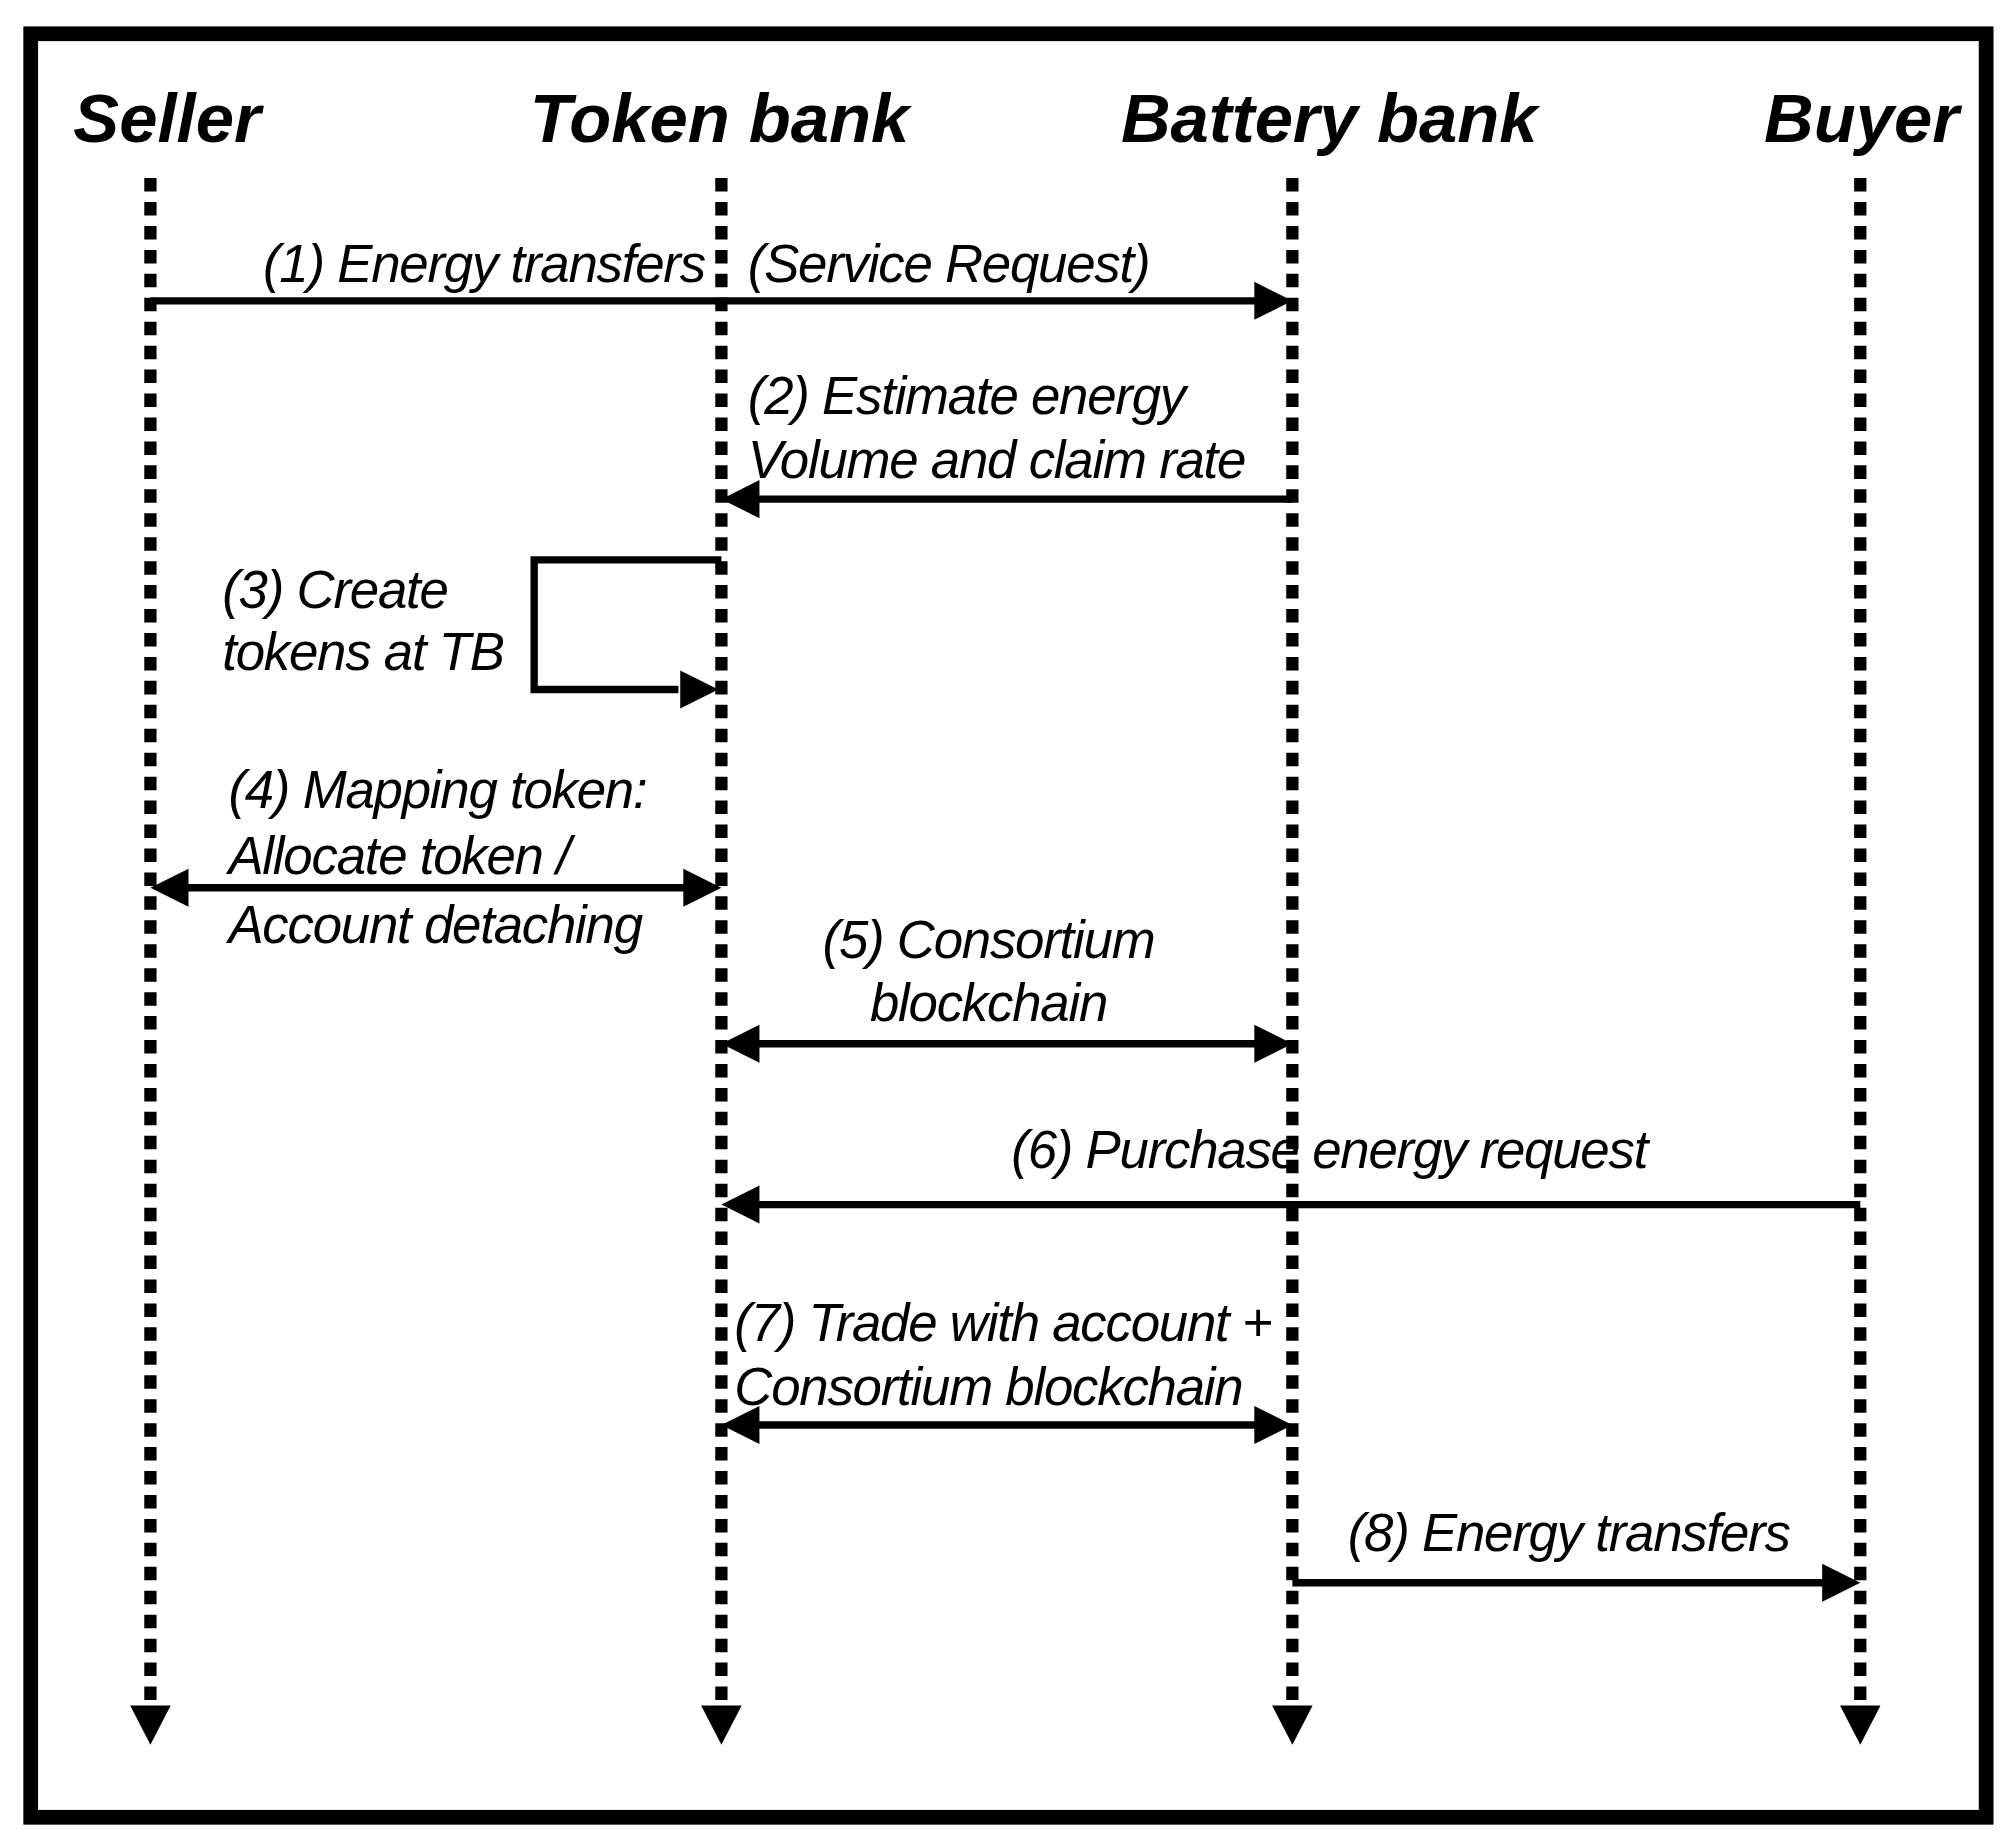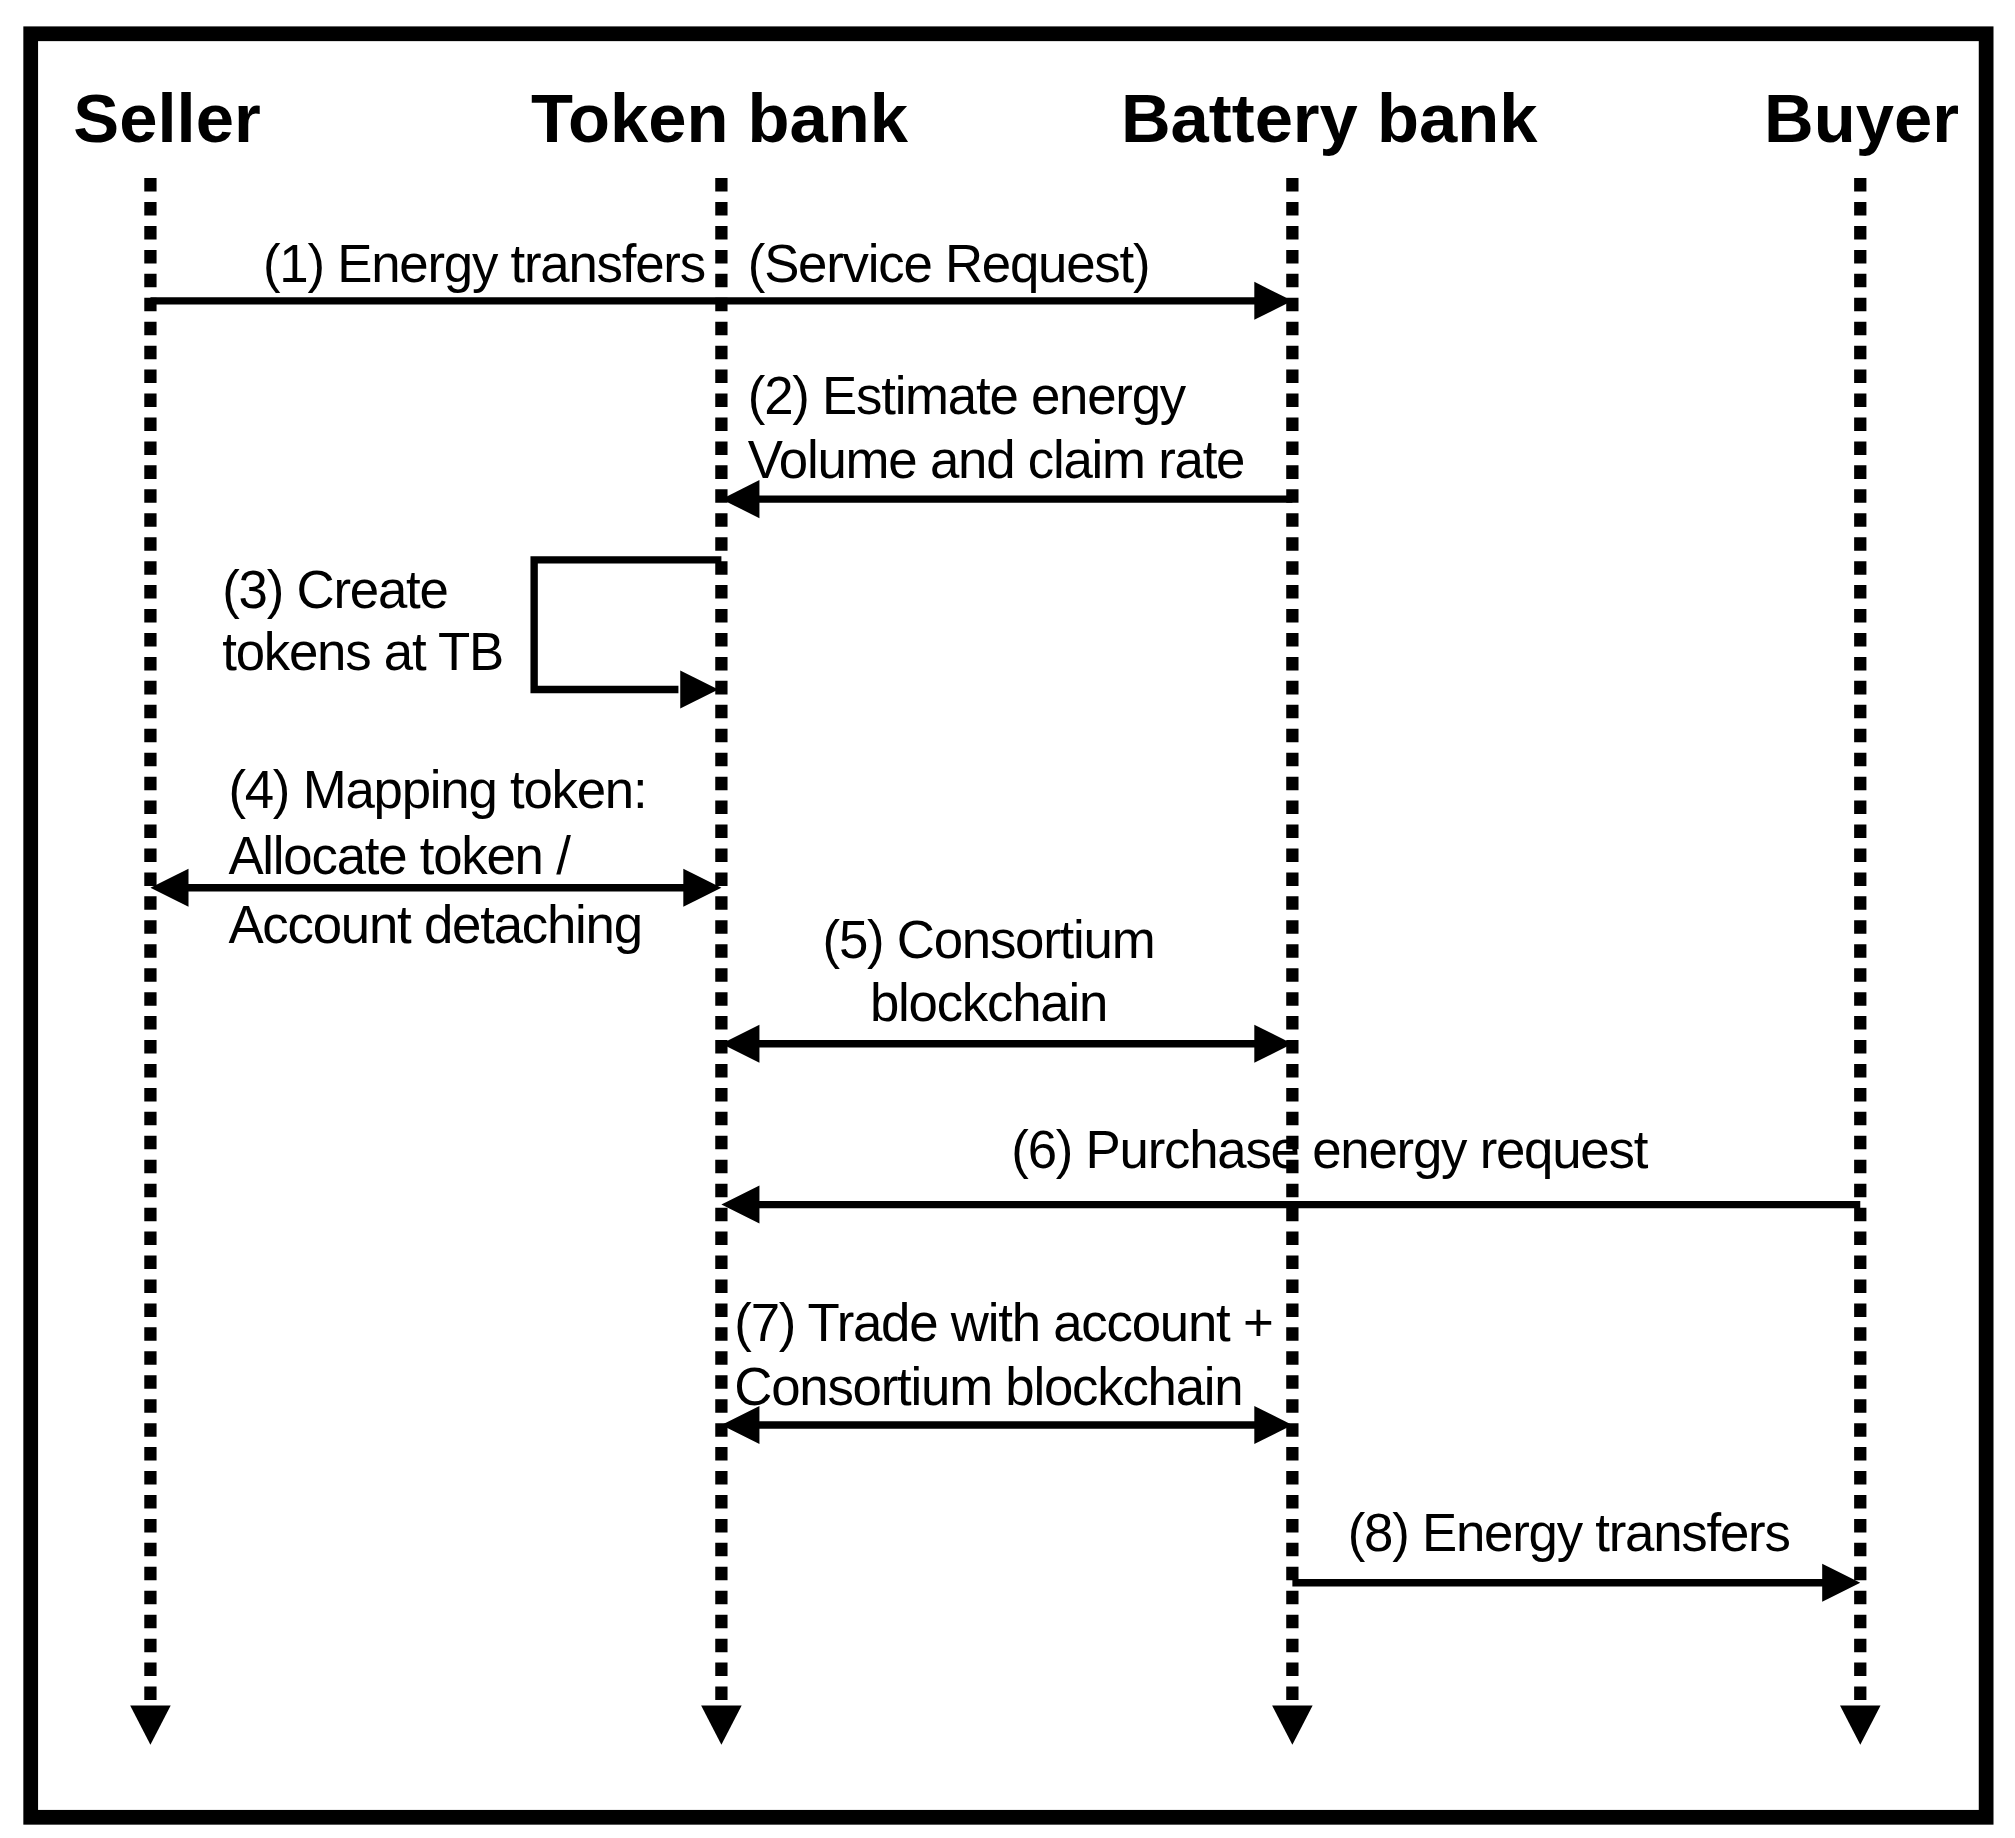--- a/index.html
+++ b/index.html
@@ -1,16 +1,16 @@
 <!DOCTYPE html>
 <html style="font-size:9.8px"><head>
 <meta charset="utf-8">
 <style>
   html,body{margin:0;padding:0;background:#ffffff;}
-  .figure-wrap{width:100%;background:#ffffff;}
+  .figure-wrap{width:100%;background:#ffffff;font-style:italic;}
   svg{display:block;width:100%;height:auto;background:#ffffff;}
   .head{font-family:"Liberation Sans",sans-serif;font-weight:700;font-size:112px;fill:#000;}
   .lbl{font-family:"Liberation Sans",sans-serif;font-weight:400;font-size:86px;fill:#000;letter-spacing:-2px;}
   .mid{text-anchor:middle;}
   .end{text-anchor:end;}
   .frame{fill:none;stroke:#000;stroke-width:24px;}
   .life{fill:none;stroke:#000;stroke-width:20px;stroke-dasharray:22 17;}
   .msg{fill:none;stroke:#000;stroke-width:12px;}
   .ah{fill:#000;stroke:none;}
 </style>

